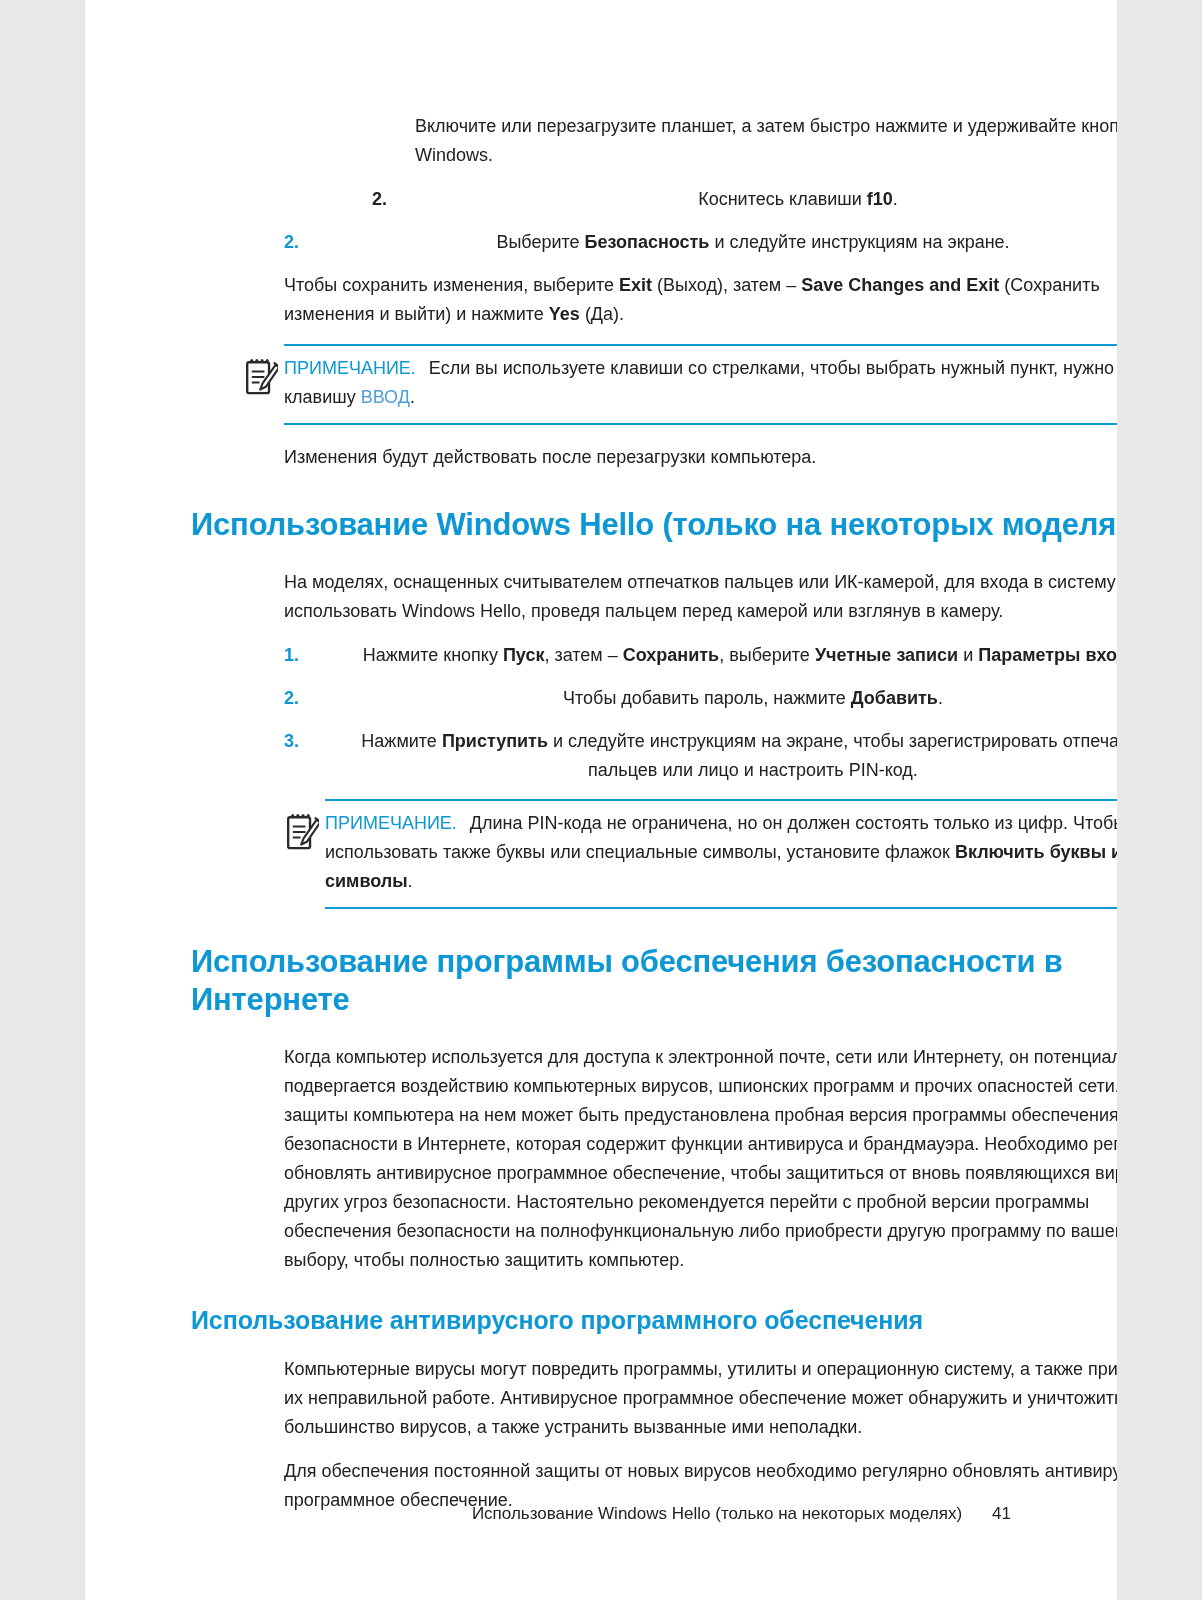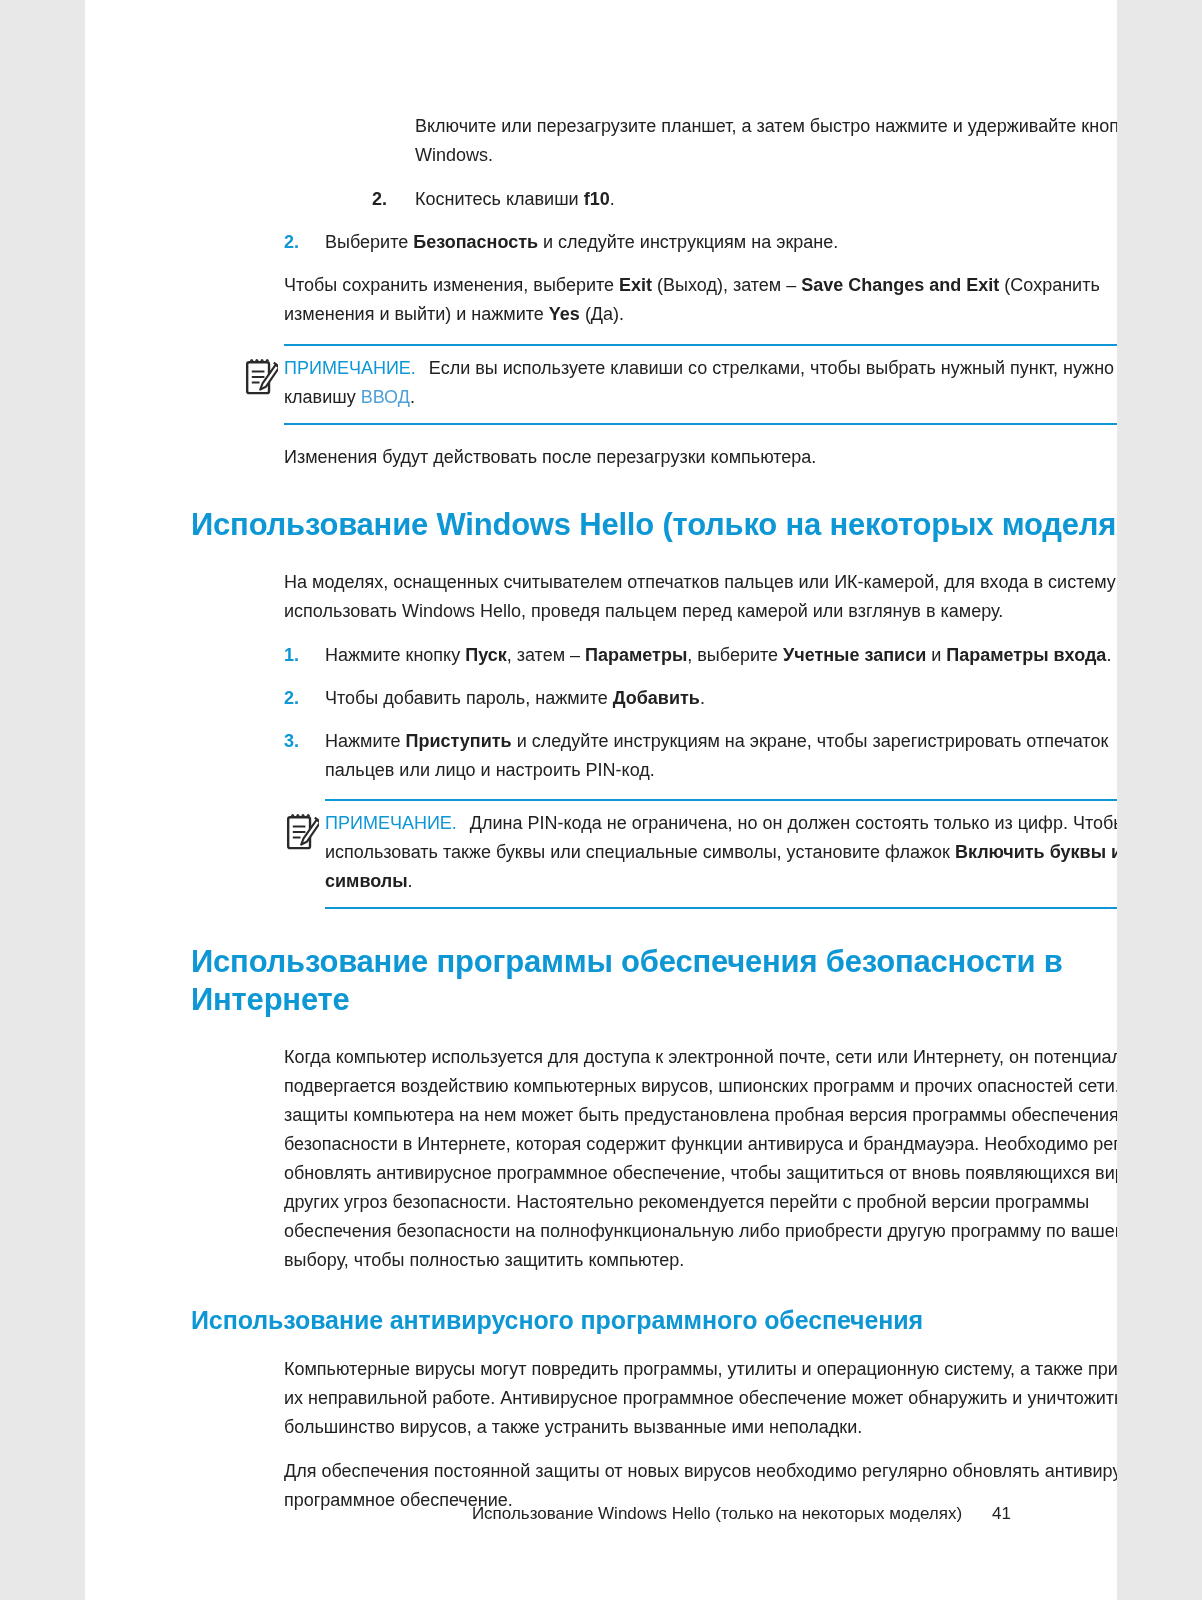--- a/index.html
+++ b/index.html
@@ -25,21 +25,21 @@
   
   .p{margin:0 0 15px 93px;}
   .p.indent2{margin-left:224px;}
   
   .li{display:flex;margin:0 0 14px 0;}
   .li.l1{padding-left:93px;}
   .li.l2{padding-left:181px;}
   .li .num{flex:none;width:41px;font-weight:700;}
   .li.l2 .num{width:43px;}
   .li .num.blue{color:var(--accent);}
-  .li .li-text{flex:1;}
+  .li .li-text{flex:1;text-align:center;}
   
   .note{position:relative;margin:6px 0 18px 0;}
   .note .rules{
     margin-left:93px;
     border-top:2px solid var(--accent);
     border-bottom:2px solid var(--accent);
     padding:8px 2px 11px 0;
   }
   .note.nested .rules{margin-left:134px;}
   .note .note-icon-box{position:absolute;left:50px;top:12px;width:37px;height:42px;}
@@ -102,21 +102,21 @@
 
     <p class="p">Изменения будут действовать после перезагрузки компьютера.</p>
 
     <h1 class="h1">Использование Windows Hello (только на некоторых моделях)</h1>
 
     <p class="p">На моделях, оснащенных считывателем отпечатков пальцев или ИК-камерой, для входа в систему можно использовать Windows Hello, проведя пальцем перед камерой или взглянув в камеру.</p>
 
 
     <div class="li l1">
       <span class="num blue">1.</span>
-      <span class="li-text"><span>Нажмите кнопку </span><span class="run-b">Пуск</span><span>, затем – </span><span class="run-b">Параметры</span><span>, выберите </span><span class="run-b">Учетные записи</span><span> и </span><span class="run-b">Параметры входа</span><span>.</span></span>
+      <span class="li-text"><span>Нажмите кнопку </span><span class="run-b">Пуск</span><span>, затем – </span><span class="run-b">Сохранить</span><span>, выберите </span><span class="run-b">Учетные записи</span><span> и </span><span class="run-b">Параметры входа</span><span>.</span></span>
     </div>
     <div class="li l1">
       <span class="num blue">2.</span>
       <span class="li-text"><span>Чтобы добавить пароль, нажмите </span><span class="run-b">Добавить</span><span>.</span></span>
     </div>
     <div class="li l1">
       <span class="num blue">3.</span>
       <span class="li-text"><span>Нажмите </span><span class="run-b">Приступить</span><span> и следуйте инструкциям на экране, чтобы зарегистрировать отпечаток пальцев или лицо и настроить PIN-код.</span></span>
     </div>
 

